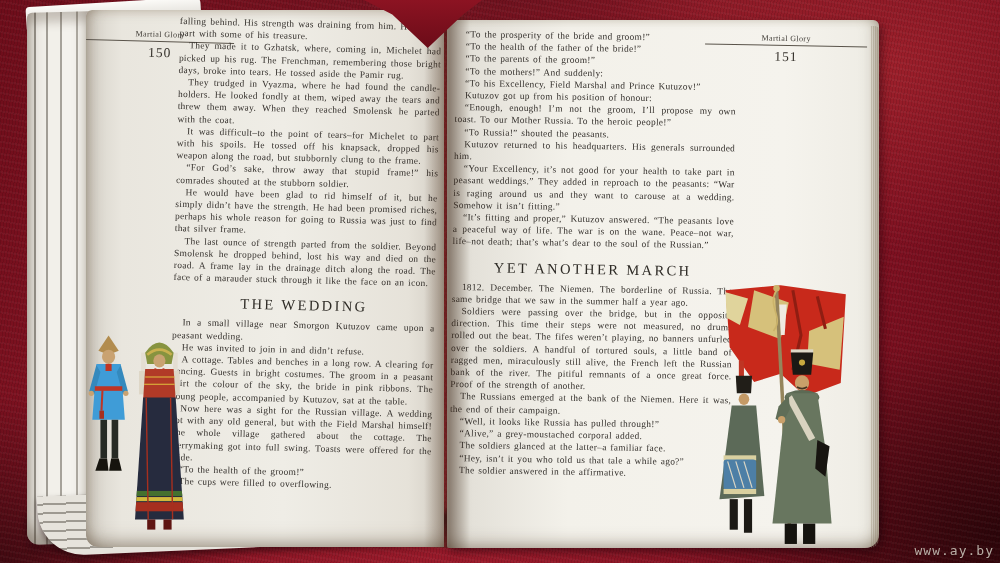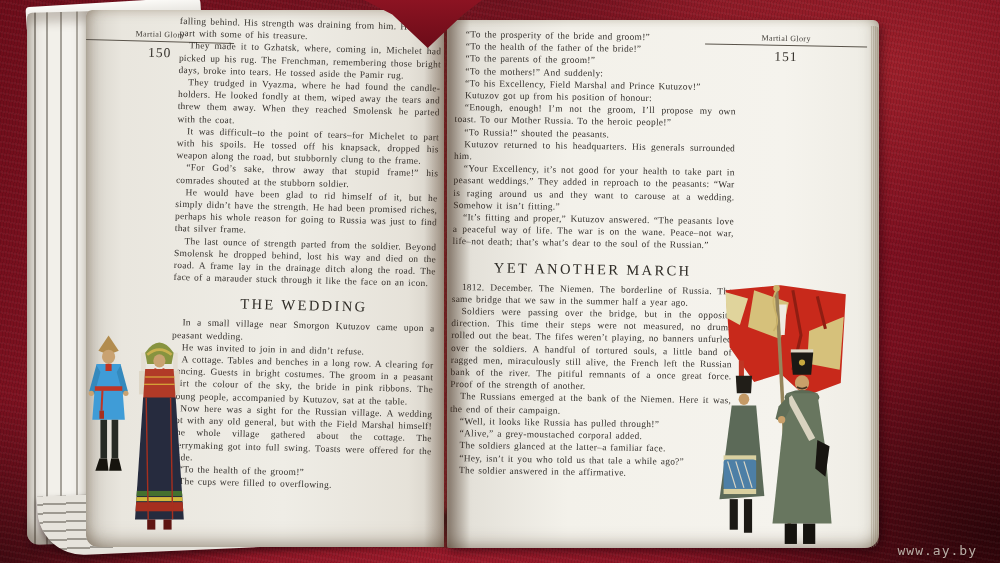--- a/index.html
+++ b/index.html
@@ -98,21 +98,21 @@
   .lp-body .pre p:first-child{ text-indent:0; }
   .rp-body{ position:absolute; left:9px; top:8px; width:281px; transform:rotate(0.9deg); transform-origin:0 0; }
   h2.section-heading{
     font-weight:400; font-size:14.5px; letter-spacing:2.4px; text-align:center;
     margin:11px 0 5px 0; color:#2d2a25; white-space:nowrap;
   }
   
   .lp-illo{ position:absolute; left:-12px; top:320px; width:122px; height:204px; }
   .rp-illo{ position:absolute; left:248px; top:256px; width:158px; height:270px; }
   .watermark{
-    position:absolute; right:23px; bottom:5px; z-index:6;
+    position:absolute; right:6px; bottom:5px; z-index:6;
     font-family:"DejaVu Sans Mono","Liberation Mono",monospace;
     font-size:13px; letter-spacing:1px; color:rgba(208,202,192,0.85);
     text-shadow:0 1px 1px rgba(40,5,10,0.6);
   }
 </style>
 </head>
 <body>
 
 <div class="scene">
   <div class="fabric-texture"></div>

